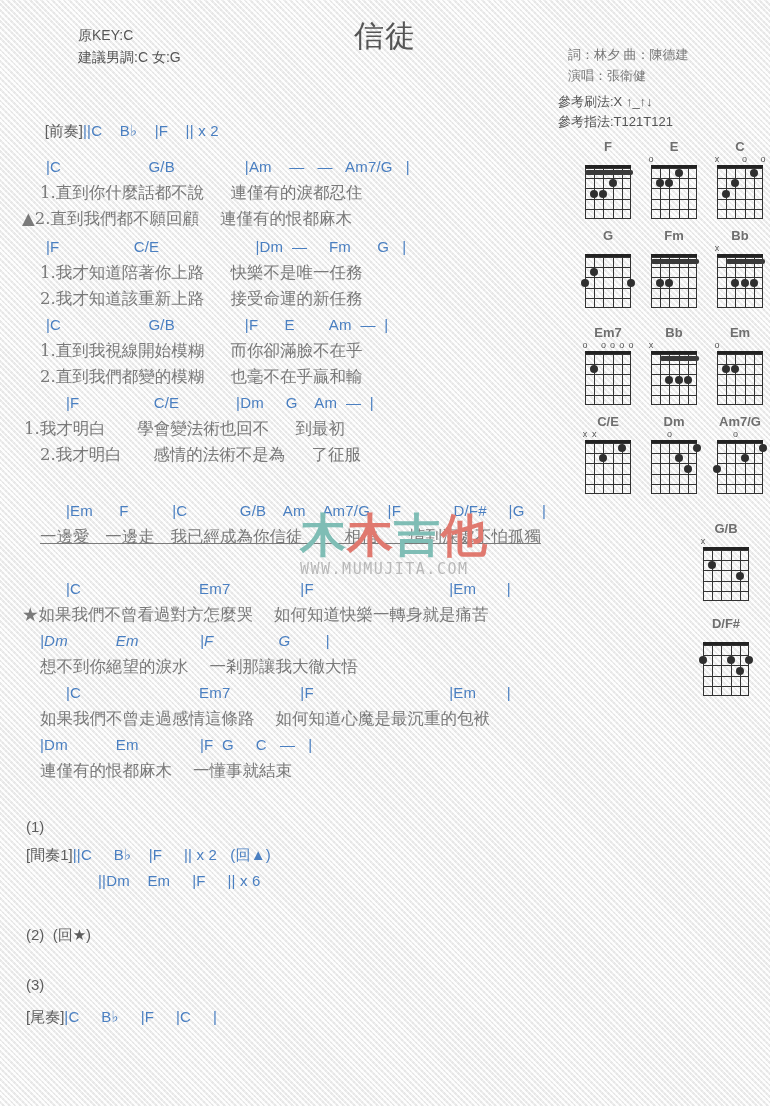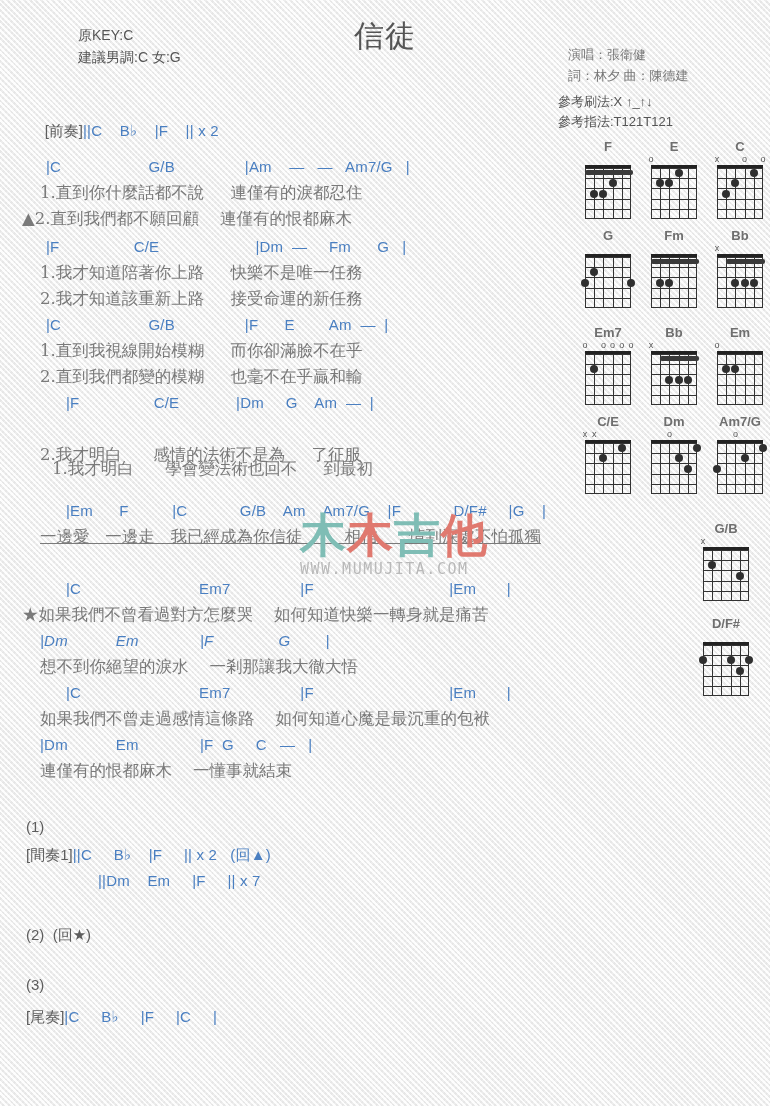--- a/index.html
+++ b/index.html
@@ -85,22 +85,22 @@
 <div class="sheet">
 
   <div class="key-info">
     <div>原KEY:C</div>
     <div>建議男調:C 女:G</div>
   </div>
 
   <div class="song-title">信徒</div>
 
   <div class="credits">
+    <div>詞：林夕   曲：陳德建</div>
     <div>演唱：張衛健</div>
-    <div>詞：林夕   曲：陳德建</div>
   </div>
 
   <div class="play-ref">
     <div>參考刷法:X ↑_↑↓</div>
     <div>參考指法:T121T121</div>
   </div>
 
   <div class="line sec" style="left:28px;top:105px;text-align:center;">
     <span>[前奏]</span><span class="chordline">||C    B♭    |F    || x 2</span>
   </div>
@@ -308,41 +308,41 @@
 
     <div class="line chordline" style="left:46px;top:238px;">|F                 C/E                      |Dm  —     Fm      G   |</div>
     <div class="line lyric" style="left:40px;top:262px;">1.我才知道陪著你上路     快樂不是唯一任務</div>
     <div class="line lyric" style="left:40px;top:288px;">2.我才知道該重新上路     接受命運的新任務</div>
 
     <div class="line chordline" style="left:46px;top:316px;">|C                    G/B                |F      E        Am  —  |</div>
     <div class="line lyric" style="left:40px;top:340px;">1.直到我視線開始模糊     而你卻滿臉不在乎</div>
     <div class="line lyric" style="left:40px;top:366px;text-align:center;">2.直到我們都變的模糊     也毫不在乎贏和輸</div>
 
     <div class="line chordline" style="left:66px;top:394px;">|F                 C/E             |Dm     G    Am  —  |</div>
-    <div class="line lyric" style="left:52px;top:418px;margin-top:40px;">1.我才明白      學會變法術也回不     到最初</div>
+    <div class="line lyric" style="left:24px;top:418px;">1.我才明白      學會變法術也回不     到最初</div>
     <div class="line lyric" style="left:40px;top:444px;">2.我才明白      感情的法術不是為     了征服</div>
 
     <div class="line chordline" style="left:66px;top:502px;">|Em      F          |C            G/B    Am    Am7/G    |F            D/F#     |G    |</div>
     <div class="line lyric" style="left:40px;top:526px;text-decoration:underline;">一邊愛   一邊走   我已經成為你信徒        相信      情到深處不怕孤獨</div>
 
     <div class="line chordline" style="left:66px;top:580px;">|C                           Em7                |F                               |Em       |</div>
     <div class="line lyric" style="left:22px;top:604px;">★如果我們不曾看過對方怎麼哭    如何知道快樂一轉身就是痛苦</div>
     <div class="line chordline" style="left:40px;top:632px;font-style:italic;">|Dm           Em              |F               G        |</div>
     <div class="line lyric" style="left:40px;top:656px;">想不到你絕望的淚水    一剎那讓我大徹大悟</div>
 
     <div class="line chordline" style="left:66px;top:684px;">|C                           Em7                |F                               |Em       |</div>
     <div class="line lyric" style="left:40px;top:708px;text-align:right;">如果我們不曾走過感情這條路    如何知道心魔是最沉重的包袱</div>
     <div class="line chordline" style="left:40px;top:736px;">|Dm           Em              |F  G     C   —   |</div>
     <div class="line lyric" style="left:40px;top:760px;">連僅有的恨都麻木    一懂事就結束</div>
 
     <div class="line sec" style="left:26px;top:818px;">(1)</div>
 
     <div class="line sec" style="left:26px;top:846px;"><span>[間奏1]</span><span class="chordline">||C     B♭    |F     || x 2   (回▲)</span></div>
 
-    <div class="line chordline" style="left:98px;top:872px;">||Dm    Em     |F     || x 7</div>
+    <div class="line chordline" style="left:98px;top:872px;">||Dm    Em     |F     || x 6</div>
 
     <div class="line sec" style="left:26px;top:926px;">(2)  (回★)</div>
     <div class="line sec" style="left:26px;top:976px;">(3)</div>
 
     <div class="line sec" style="left:26px;top:1008px;"><span>[尾奏]</span><span class="chordline">|C     B♭     |F     |C     |</span></div>
   </div>
 
   <div class="watermark">
     <div class="wm-chars"><i id="wm1" style="color: rgb(127, 189, 181);">木</i><i id="wm2" style="color: rgb(224, 121, 111);">木</i><i id="wm3" style="color: rgb(127, 189, 181);">吉</i><i id="wm4" style="color: rgb(224, 121, 111);">他</i></div>
     <div class="wm-url">WWW.MUMUJITA.COM</div>

